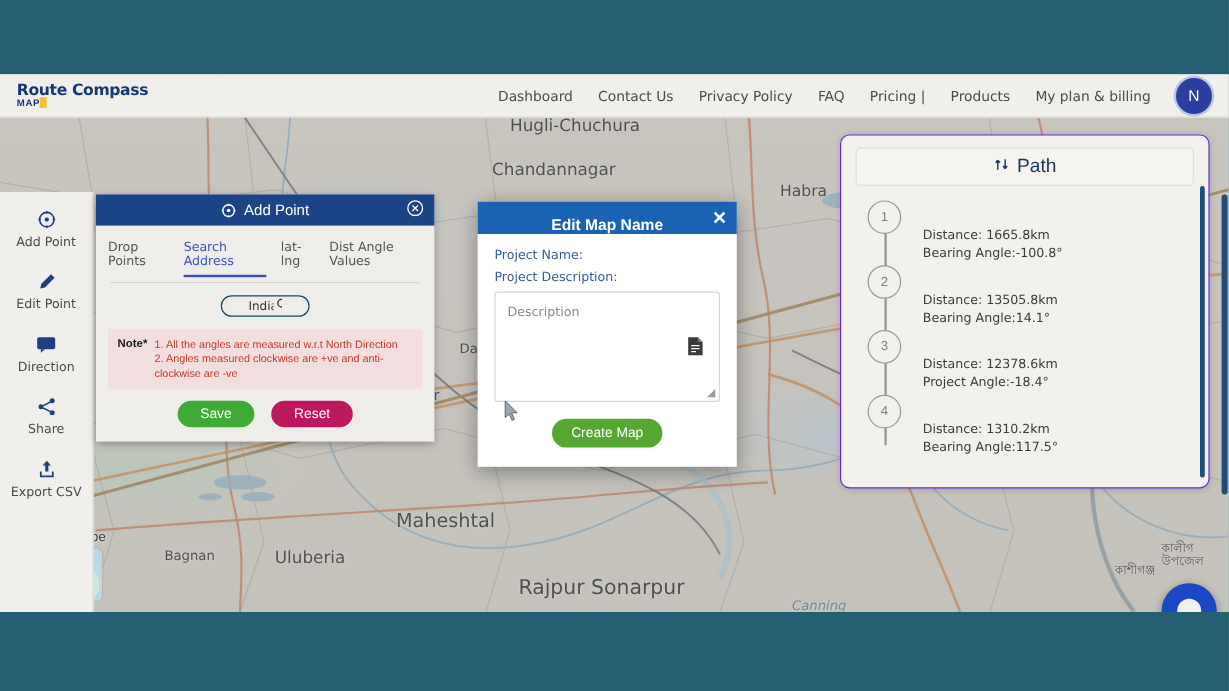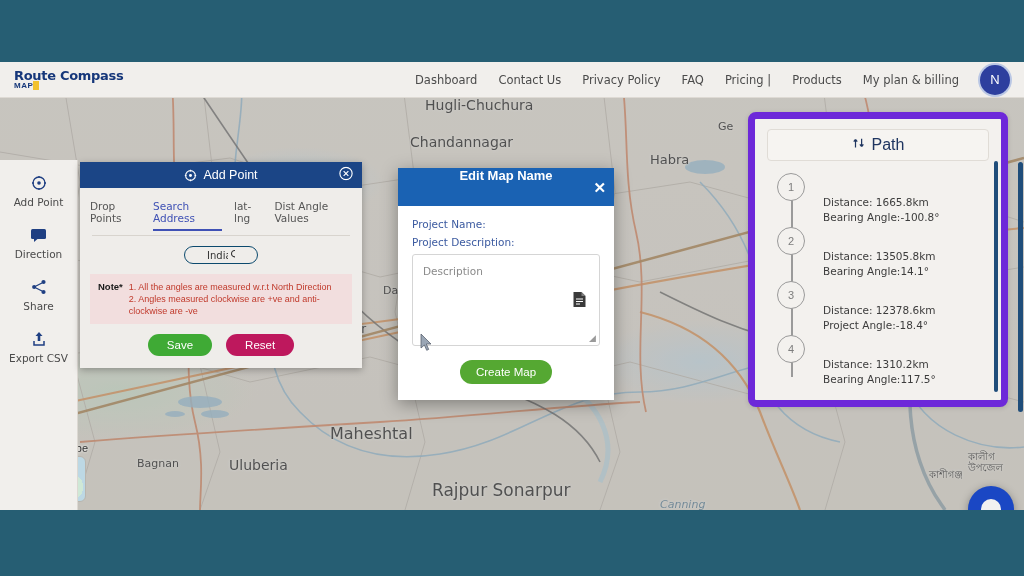--- a/index.html
+++ b/index.html
@@ -116,22 +116,22 @@
   .ap-btns { display: flex; gap: 14px; justify-content: center; padding-bottom: 4px; }
   .btn {
     border: none; border-radius: 13px; color: #fff; font-size: 11.5px;
     padding: 5px 19px; cursor: pointer; font-family: "Liberation Sans", sans-serif;
   }
   .btn.save { background: #3faa35; }
   .btn.reset { background: #be185d; }
 
   
   .pathpanel {
-    position: absolute; right: 16px; top: 50px; width: 260px; height: 295px;
-    background: #f3f1ee; border: 7px solid #6d28d9; border-radius: 8px;
+    position: absolute; right: 16px; top: 50px; width: 308px; height: 295px;
+    background: #f3f1ee; border: 1px solid #6d28d9; border-radius: 8px;
     z-index: 26; box-shadow: 0 1px 5px rgba(0,0,0,.14);
   }
   .pp-head {
     margin: 10px 12px 0; height: 32px; border: 1px solid #e0dcd6; border-radius: 4px;
     display: flex; align-items: center; justify-content: center; gap: 6px;
     background: #f6f4f1;
   }
   .pp-title { font-size: 16px; color: #1f3560; }
   .pp-list { position: relative; padding: 12px 0 0 22px; }
   .pp-line { position: absolute; left: 36px; top: 22px; bottom: 12px; width: 2px; background: #9a9a9a; }
@@ -150,22 +150,22 @@
     position: absolute; right: 3px; top: 42px; bottom: 8px; width: 4px;
     background: #1f4d7a; border-radius: 2px;
   }
 
   
   .dialog {
     position: absolute; left: 398px; top: 106px; width: 216px; z-index: 40;
     background: #fff; box-shadow: 0 4px 16px rgba(0,0,0,.35);
   }
   .dlg-head {
-    height: 38px; background: #1a62b3; color: #fff;
-    display: flex; align-items: flex-start; justify-content: center;
+    height: 27px; background: #1a62b3; color: #fff;
+    display: flex; align-items: flex-end; justify-content: center;
     position: relative; font-size: 13px; font-weight: bold;
   }
   .dlg-x {
     position: absolute; right: 8px; top: 50%; transform: translateY(-50%);
     font-size: 15px; cursor: pointer; line-height: 1;
   }
   .dlg-body { padding: 12px 14px 16px; }
   .dlg-lbl { font-size: 10.5px; color: #3b5aa0; margin-bottom: 6px; font-family: "DejaVu Sans", sans-serif; }
   .field {
     position: relative; border: 1.5px solid #3f51b5; border-radius: 4px;
@@ -310,20 +310,28 @@
         <svg width="16" height="16" viewBox="0 0 16 16">
             <circle cx="8" cy="8" r="6" fill="none" stroke="#1f3f82" stroke-width="1.3"></circle>
             <circle cx="8" cy="8" r="1.8" fill="#1f3f82"></circle>
             <path d="M8 1v2M8 13v2M1 8h2M13 8h2" stroke="#1f3f82" stroke-width="1.3"></path>
           </svg>
       </div>
       <div class="sb-lb">Add Point</div>
     </div>
     <div class="sb-item">
       <div class="sb-ico">
+        <svg width="16" height="16" viewBox="0 0 16 16">
+            <path d="M11.5 1.5l3 3-8 8-4 1 1-4z" fill="#1f3f82"></path>
+          </svg>
+      </div>
+      <div class="sb-lb">Edit Point</div>
+    </div>
+    <div class="sb-item">
+      <div class="sb-ico">
         <svg width="17" height="16" viewBox="0 0 17 16">
             <rect x="1" y="2" width="15" height="10" rx="1.5" fill="#1f3f82"></rect>
             <path d="M4 12l0 3 3.5-3z" fill="#1f3f82"></path>
           </svg>
       </div>
       <div class="sb-lb">Direction</div>
     </div>
     <div class="sb-item">
       <div class="sb-ico">
         <svg width="16" height="16" viewBox="0 0 16 16">

